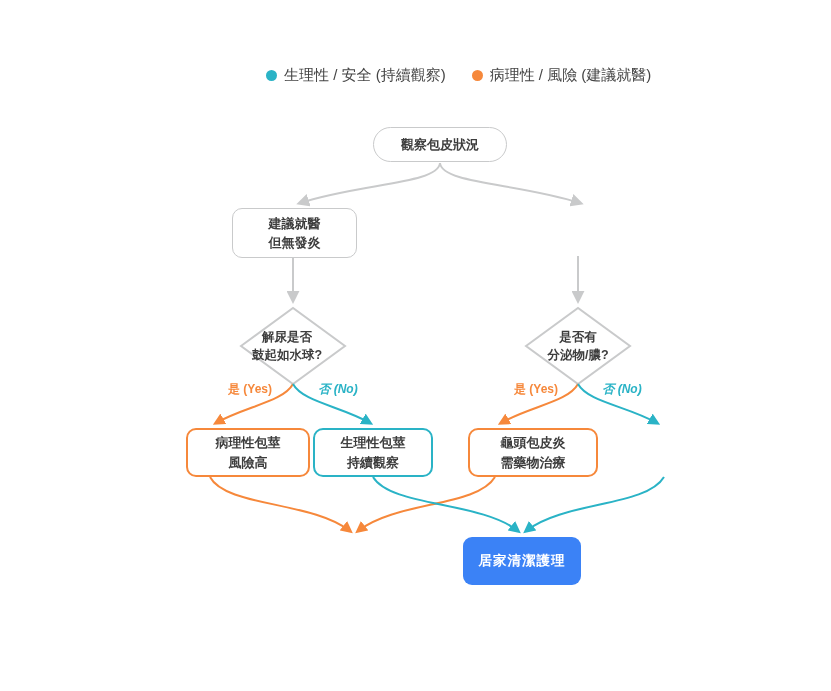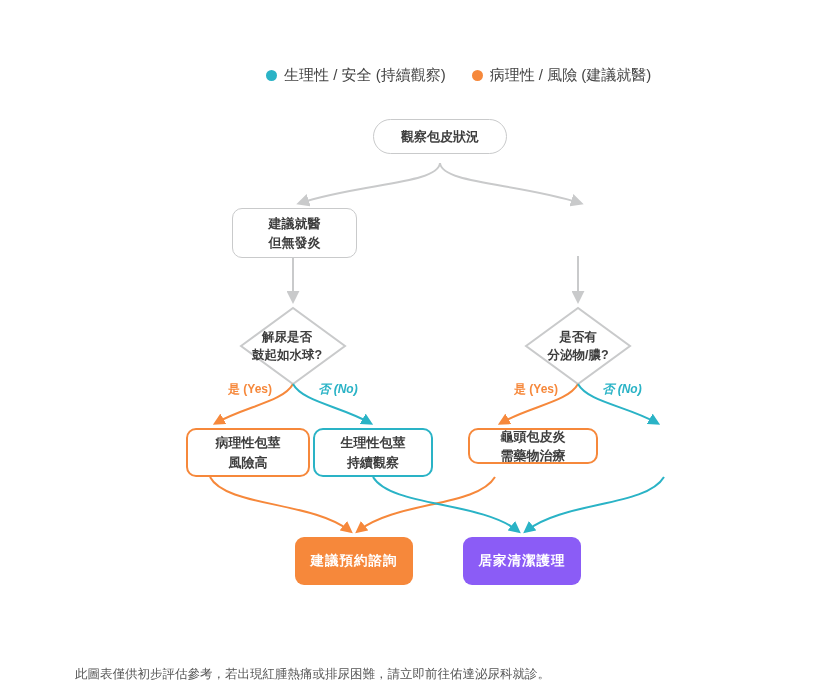--- a/index.html
+++ b/index.html
@@ -34,21 +34,21 @@
   }
   .yn-label{position:absolute;width:74px;text-align:center;font-size:12px;font-weight:600;white-space:nowrap;}
   .yn-orange{color:#f6883b;}
   .yn-teal{color:#2ab3c6;font-style:italic;}
   .action-btn{
     position:absolute;border:none;border-radius:9px;color:#ffffff;
     font-family:"Liberation Sans",sans-serif;font-size:13.5px;font-weight:bold;
     display:flex;align-items:center;justify-content:center;cursor:pointer;letter-spacing:1px;
   }
   .btn-orange{background:#f6883b;}
-  .btn-teal{background:#8b5cf6;}
+  .btn-teal{background:#3b82f6;}
   .footer{
     position:absolute;left:75px;top:666px;font-size:12.5px;color:#555555;white-space:nowrap;
   }
 </style>
 </head>
 <body>
 
 <div class="canvas">
 
 
@@ -94,21 +94,21 @@
     </g>
 
     <g stroke-width="2" fill="none">
       <path stroke="#f6883b" d="M210,477 C226,507 312,501 350,531" marker-end="url(#ar-orange)"></path>
       <path stroke="#f6883b" d="M495,477 C477,507 396,501 358,531" marker-end="url(#ar-orange)"></path>
       <path stroke="#2ab3c6" d="M373,477 C391,507 480,501 518,531" marker-end="url(#ar-teal)"></path>
       <path stroke="#2ab3c6" d="M664,477 C646,507 564,501 526,531" marker-end="url(#ar-teal)"></path>
     </g>
   </svg>
 
-  <div class="node node-start" style="left:373px;top:119px;width:134px;height:35px;">
+  <div class="node node-start" style="left:373px;top:127px;width:134px;height:35px;">
     <div>觀察包皮狀況</div>
   </div>
 
   <div class="node node-gray" style="left:232px;top:208px;width:125px;height:50px;">
     <div>建議就醫</div>
     <div>但無發炎</div>
   </div>
 
 
   <div class="diamond-text" style="left:227px;top:328px;">
@@ -129,25 +129,23 @@
   <div class="node node-orange" style="left:148px;top:428px;width:124px;height:49px;">
     <div>病理性包莖</div>
     <div>風險高</div>
   </div>
 
   <div class="node node-teal" style="left:313px;top:428px;width:120px;height:49px;">
     <div>生理性包莖</div>
     <div>持續觀察</div>
   </div>
 
-  <div class="node node-orange" style="left:430px;top:428px;width:130px;height:36px;">
+  <div class="node node-orange" style="left:430px;top:428px;width:130px;height:49px;">
     <div>龜頭包皮炎</div>
     <div>需藥物治療</div>
   </div>
 
 
-  <div class="action-btn btn-orange" style="left:295px;top:537px;width:118px;height:48px;">建議預約諮詢</div>
 
   <div class="action-btn btn-teal" style="left:463px;top:537px;width:118px;height:48px;">居家清潔護理</div>
 
-  <div class="footer">此圖表僅供初步評估參考，若出現紅腫熱痛或排尿困難，請立即前往佑達泌尿科就診。</div>
 
 </div>
 
 </body></html>

